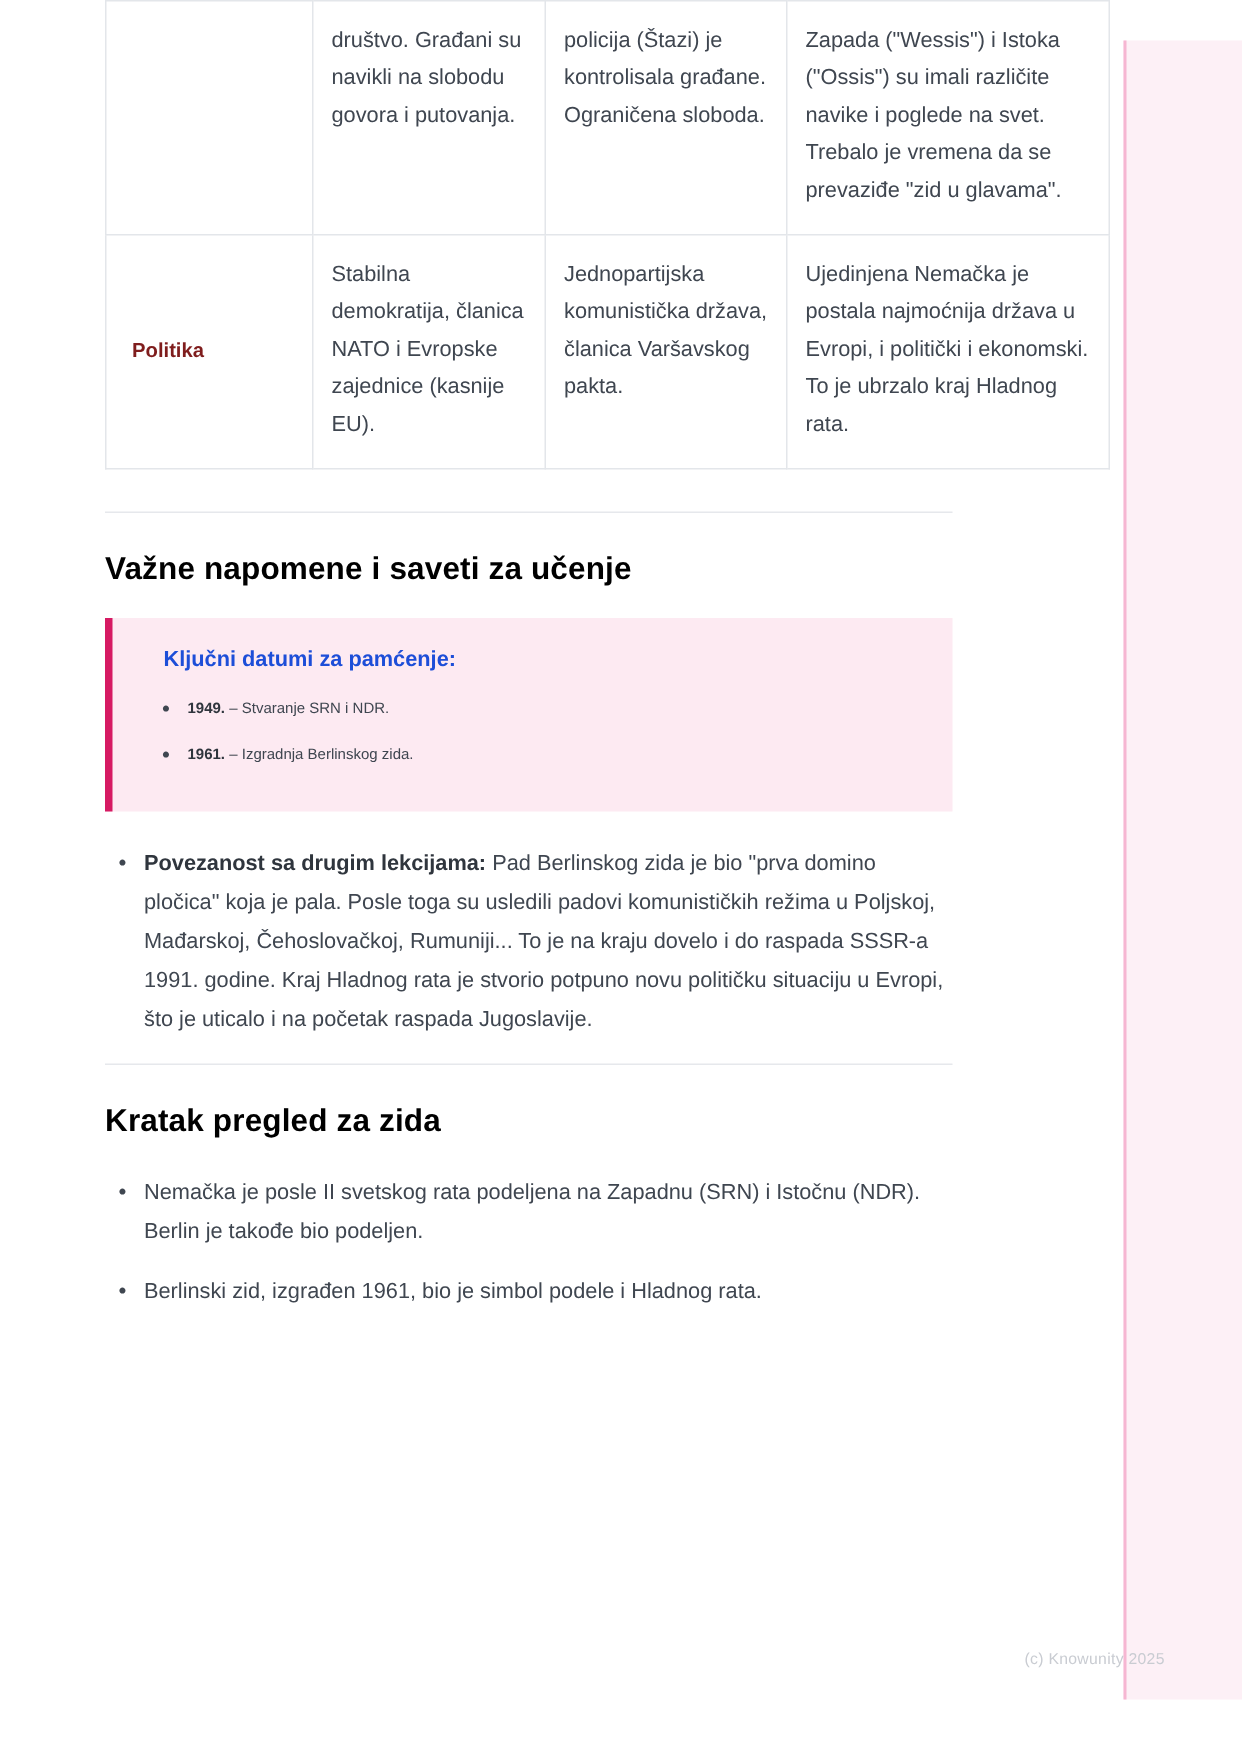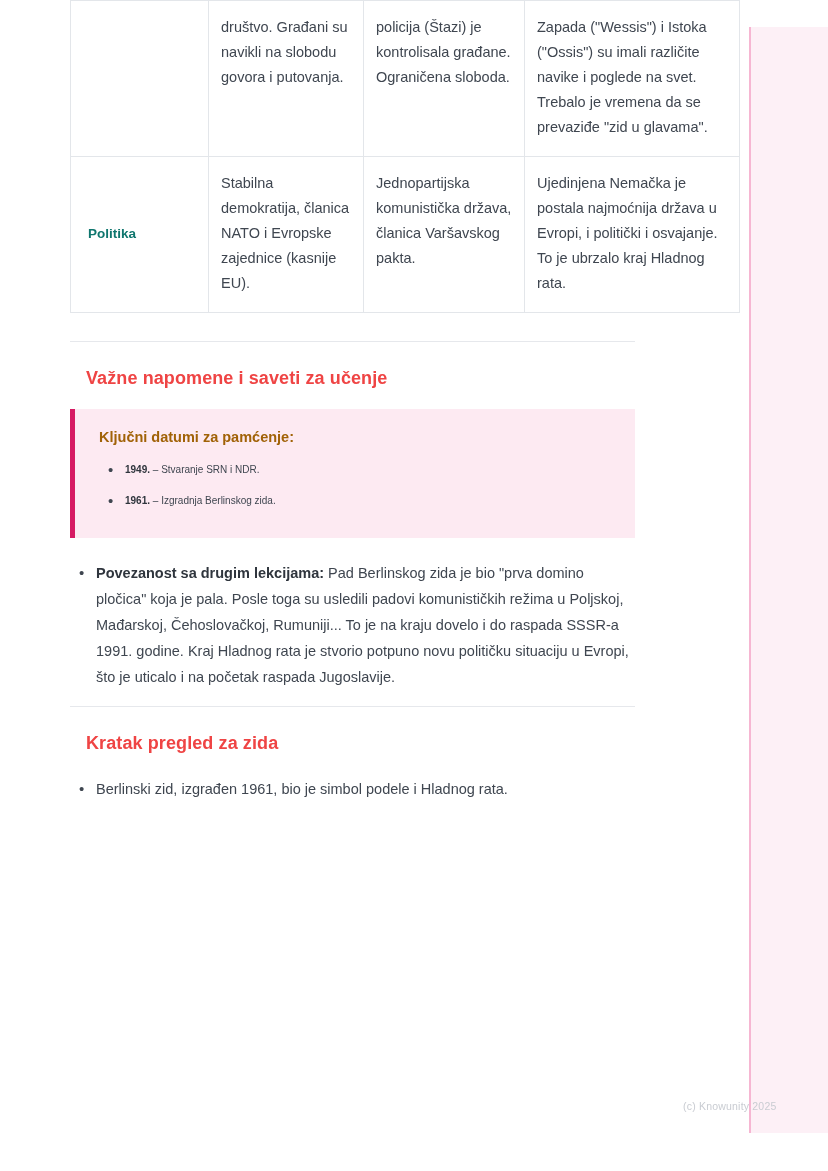--- a/index.html
+++ b/index.html
@@ -41,21 +41,21 @@
     vertical-align: top;
     padding: 14px 12px 16px 12px;
     font-size: 14.5px;
     line-height: 25px;
     color: #3f4650;
   }
   table.compare td.rowhead {
     width: 108px;
     font-weight: bold;
     font-size: 13.5px;
-    color: #0f766e;
+    color: #7f1d1d;
     vertical-align: middle;
     text-align: left;
     padding-left: 17px;
     margin-top: 34px;
   }
   td.c1 { width: 130px; }
   td.c2 { width: 136px; }
   td.c3 { width: 190px; }
 
   
@@ -64,40 +64,40 @@
   }
 
   hr.sep {
     border: none;
     border-top: 1px solid #e6e8ec;
     margin: 28px 0 0 0;
     width: 565px;
   }
 
   h2.section {
-    color: #ef4444;
-    font-size: 18px;
+    color: #000000;
+    font-size: 21px;
     font-weight: bold;
-    margin: 26px 0 20px 16px;
+    margin: 26px 0 20px 0;
     letter-spacing: 0.1px;
   }
 
   
   .callout {
     background: #fdeaf2;
     border-left: 5px solid #d61a63;
     padding: 20px 22px 22px 24px;
     box-sizing: border-box;
     width: 565px;
   }
   .callout .title {
     font-weight: bold;
     font-size: 14.5px;
-    color: #a16207;
-    margin: 0 0 9px 0;
+    color: #1d4ed8;
+    margin: 0 0 9px 10px;
   }
   .callout ul {
     margin: 0;
     padding-left: 26px;
     list-style: none;
   }
   .callout ul li {
     font-size: 10px;
     line-height: 31px;
     color: #3f4650;
@@ -179,21 +179,21 @@
           <tr class="clip-row">
         <td class="rowhead"></td>
         <td class="c1">društvo. Građani su navikli na slobodu govora i putovanja.</td>
         <td class="c2">policija (Štazi) je kontrolisala građane. Ograničena sloboda.</td>
         <td class="c3">Zapada ("Wessis") i Istoka ("Ossis") su imali različite navike i poglede na svet. Trebalo je vremena da se prevaziđe "zid u glavama".</td>
       </tr>
       <tr>
         <td class="rowhead">Politika</td>
         <td class="c1">Stabilna demokratija, članica NATO i Evropske zajednice (kasnije EU).</td>
         <td class="c2">Jednopartijska komunistička država, članica Varšavskog pakta.</td>
-        <td class="c3">Ujedinjena Nemačka je postala najmoćnija država u Evropi, i politički i osvajanje. To je ubrzalo kraj Hladnog rata.</td>
+        <td class="c3">Ujedinjena Nemačka je postala najmoćnija država u Evropi, i politički i ekonomski. To je ubrzalo kraj Hladnog rata.</td>
       </tr>
     </tbody>
       </table>
 
     <hr class="sep">
 
     <h2 class="section">Važne napomene i saveti za učenje</h2>
 
     <div class="callout">
       <div class="title">Ključni datumi za pamćenje:</div>
@@ -205,19 +205,20 @@
 
     <ul class="bullets">
       <li><b>Povezanost sa drugim lekcijama:</b><span> Pad Berlinskog zida je bio "prva domino pločica" koja je pala. Posle toga su usledili padovi komunističkih režima u Poljskoj, Mađarskoj, Čehoslovačkoj, Rumuniji... To je na kraju dovelo i do raspada SSSR-a 1991. godine. Kraj Hladnog rata je stvorio potpuno novu političku situaciju u Evropi, što je uticalo i na početak raspada Jugoslavije.</span></li>
     </ul>
 
     <hr class="sep2">
 
     <h2 class="section">Kratak pregled za zida</h2>
 
     <ul class="bullets">
+      <li><span>Nemačka je posle II svetskog rata podeljena na Zapadnu (SRN) i Istočnu (NDR). Berlin je takođe bio podeljen.</span></li>
       <li><span>Berlinski zid, izgrađen 1961, bio je simbol podele i Hladnog rata.</span></li>
     </ul>
 
   </div>
 
   <div class="footer-note">(c) Knowunity 2025</div>
 </div>
 
 </body></html>

